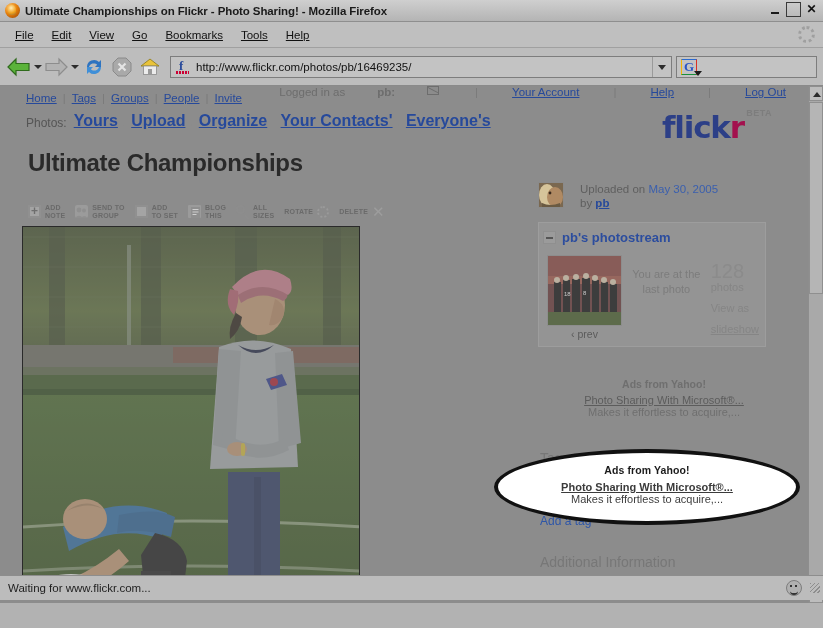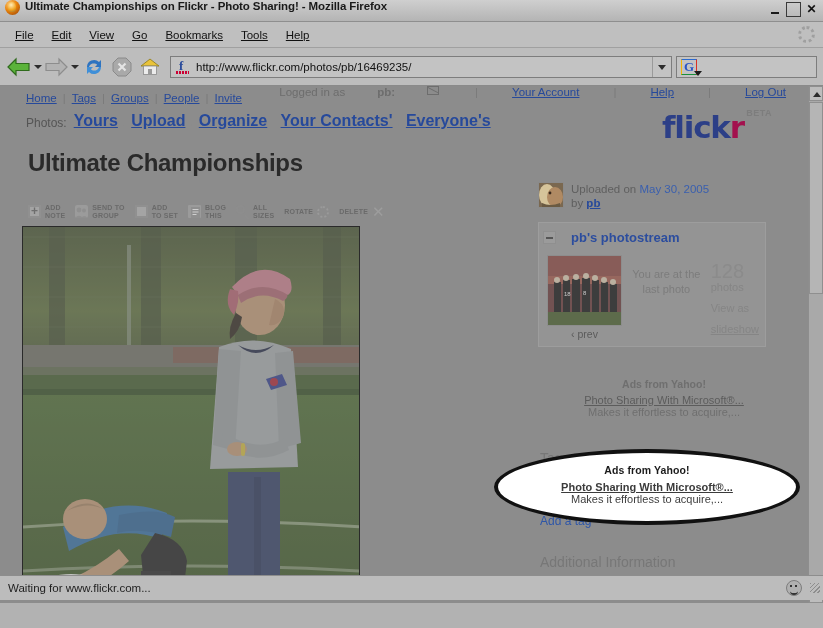--- a/index.html
+++ b/index.html
@@ -14,21 +14,21 @@
     width: 823px; height: 628px;
     background: #b2b2b2;
     box-sizing: border-box;
   }
 
   
   .titlebar {
     position: absolute; left: 0; top: 0; width: 823px; height: 22px;
     background: linear-gradient(#cfcfcf, #b4b4b4);
     border-bottom: 1px solid #8e8e8e;
-    display: flex; align-items: flex-start;
+    display: flex; align-items: center;
     box-sizing: border-box;
   }
   .tb-icon {
     width: 15px; height: 15px; margin-left: 5px; margin-right: 5px;
     border-radius: 50%;
     background: radial-gradient(circle at 35% 30%, #ffd27f 0%, #e8820c 45%, #8e3d06 100%);
     position: relative; flex: none;
   }
   .tb-icon::after{
     content:""; position:absolute; left:3px; top:2px; width:8px; height:10px;
@@ -200,34 +200,34 @@
   
   .photo-frame {
     position:absolute; left:22px; top:140px; width:338px; height:362px;
     border:1px solid #2a2a2a; box-sizing:border-box; overflow:hidden;
     background:#3a4a2a;
   }
   .photo-img { position:absolute; inset:0; }
 
   
   .rcol { position:absolute; left:538px; top:96px; width:252px; }
-  .up-row { display:flex; align-items:flex-start; gap:7px; }
+  .up-row { display:flex; align-items:flex-start; gap:16px; }
   .avatar {
     width:26px; height:26px; flex:none; overflow:hidden; position:relative;
     background:#6b5a43; border:1px solid #8a8a8a; box-sizing:border-box;
   }
   .up-text { font-size:11.5px; color:#5f5f5f; line-height:14px; }
   .up-text .date { color:#3a5fae; }
   .up-text .who { color:#26499b; font-weight:bold; text-decoration:underline;}
 
   .stream-box {
     margin-top:12px; width:228px; background:#949494;
     border:1px solid #9d9d9d; box-sizing:border-box; padding:4px 0 0 0;
   }
-  .stream-head { display:flex; align-items:center; gap:15px; padding:3px 6px 6px 4px;}
+  .stream-head { display:flex; align-items:center; gap:6px; padding:3px 6px 6px 4px;}
   .minus-btn {
     width:13px; height:13px; border:1px solid #8f8f8f; background:#9b9b9b;
     position:relative; flex:none; box-sizing:border-box;
   }
   .minus-btn::after{content:""; position:absolute; left:2px; top:5px; width:7px; height:2px; background:#555;}
   .stream-title { font-size:13px; font-weight:bold; color:#2c4d9e; }
   .stream-body {
     display:flex; gap:10px; padding:4px 6px 6px 8px; align-items:flex-start;
   }
   .thumb-wrap { width:75px; flex:none;text-align:center;}

